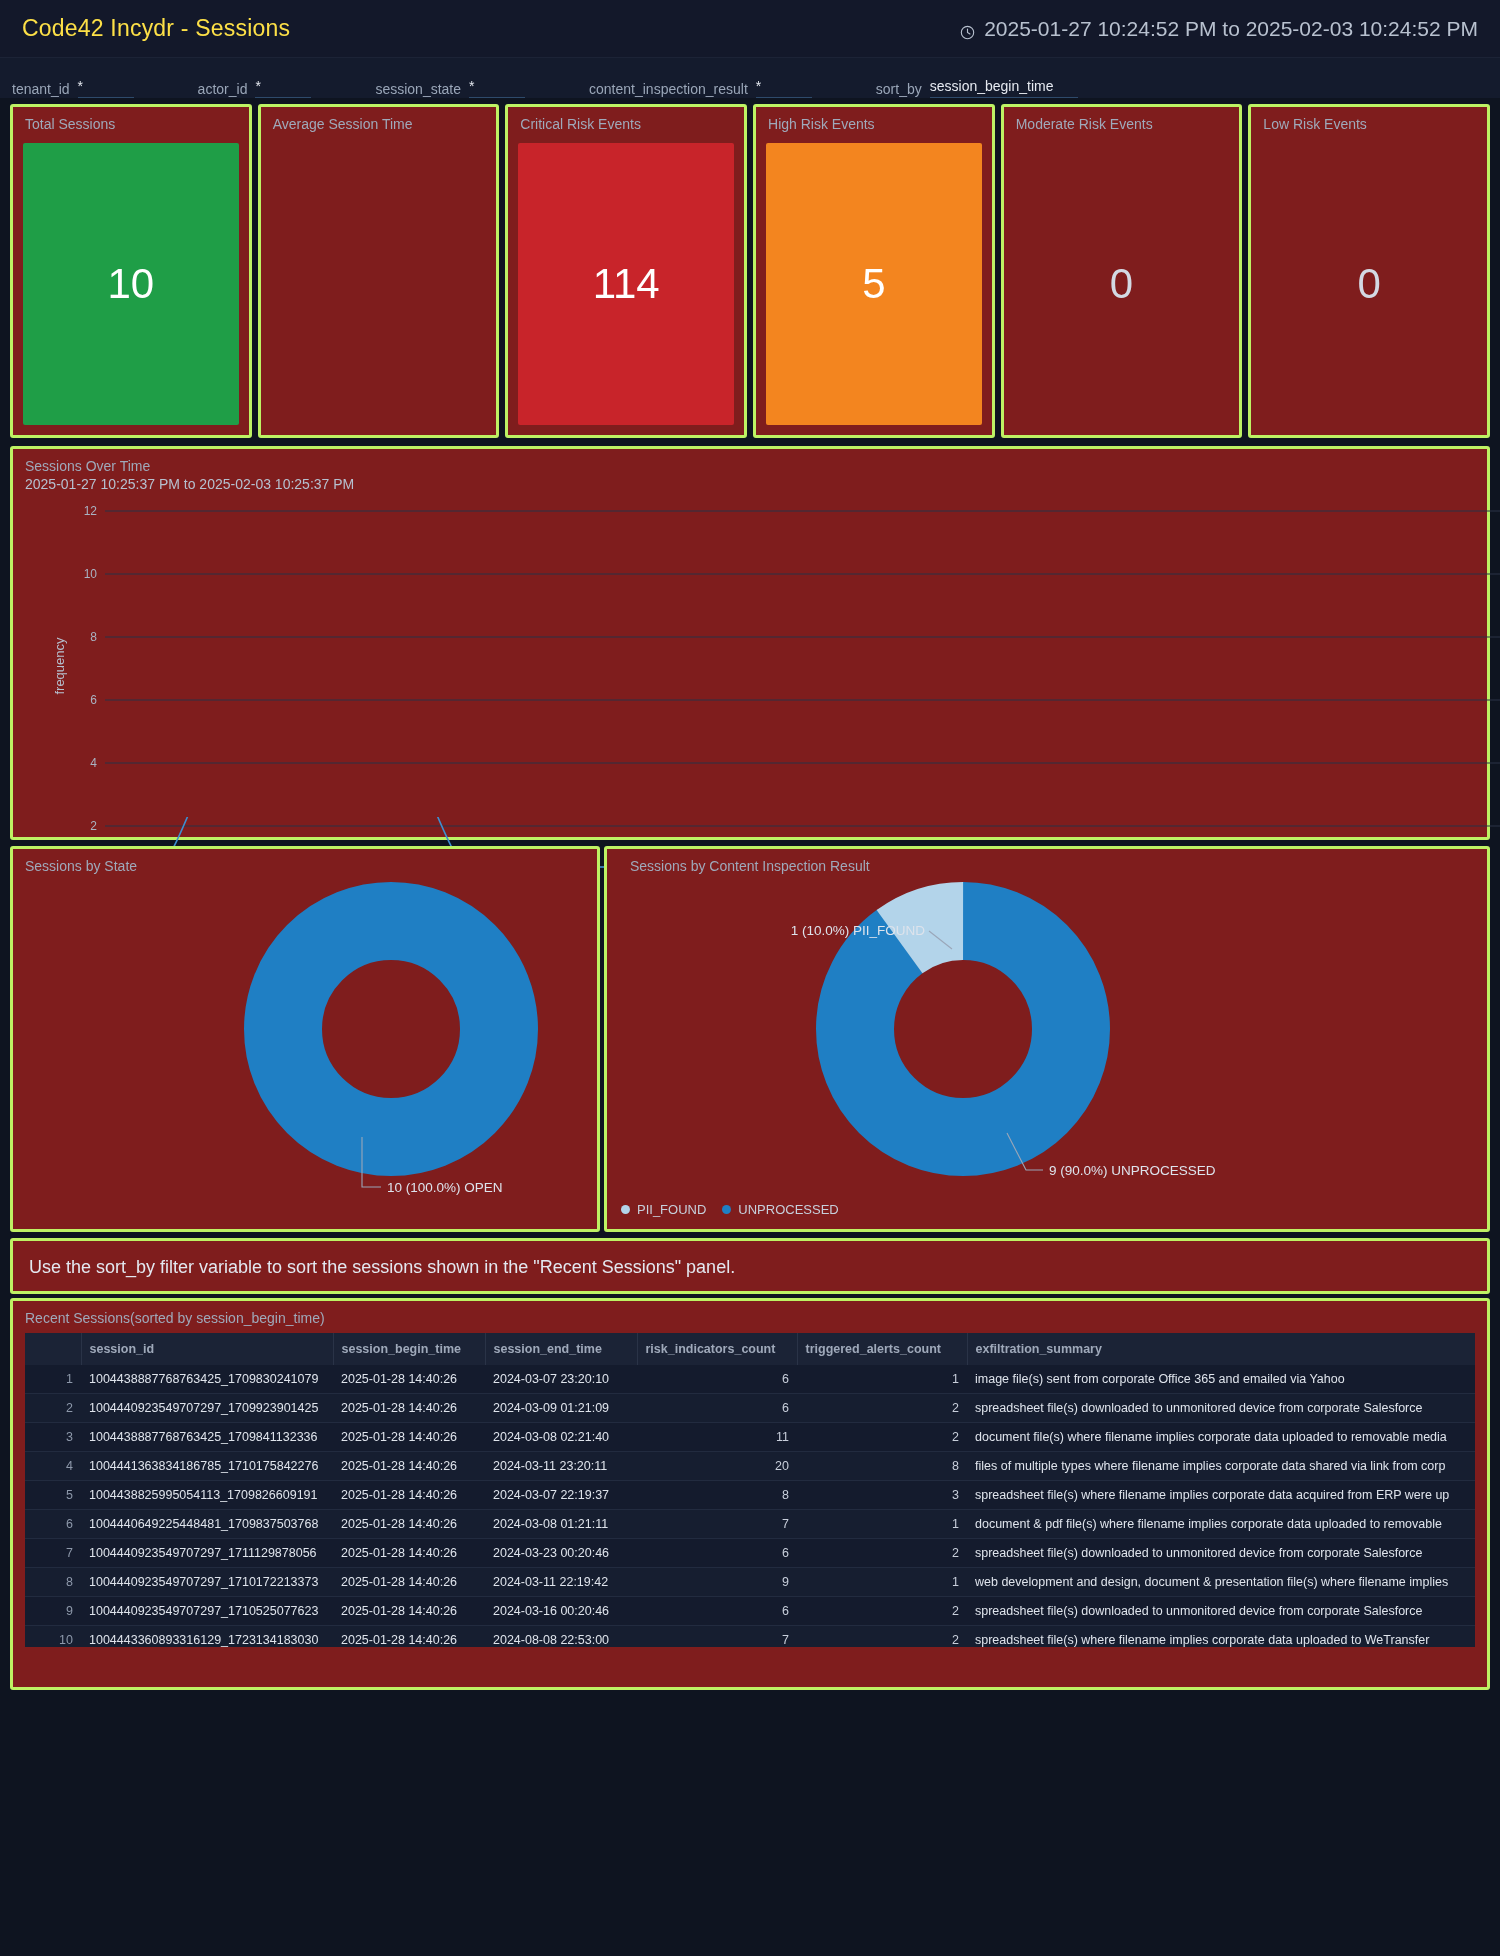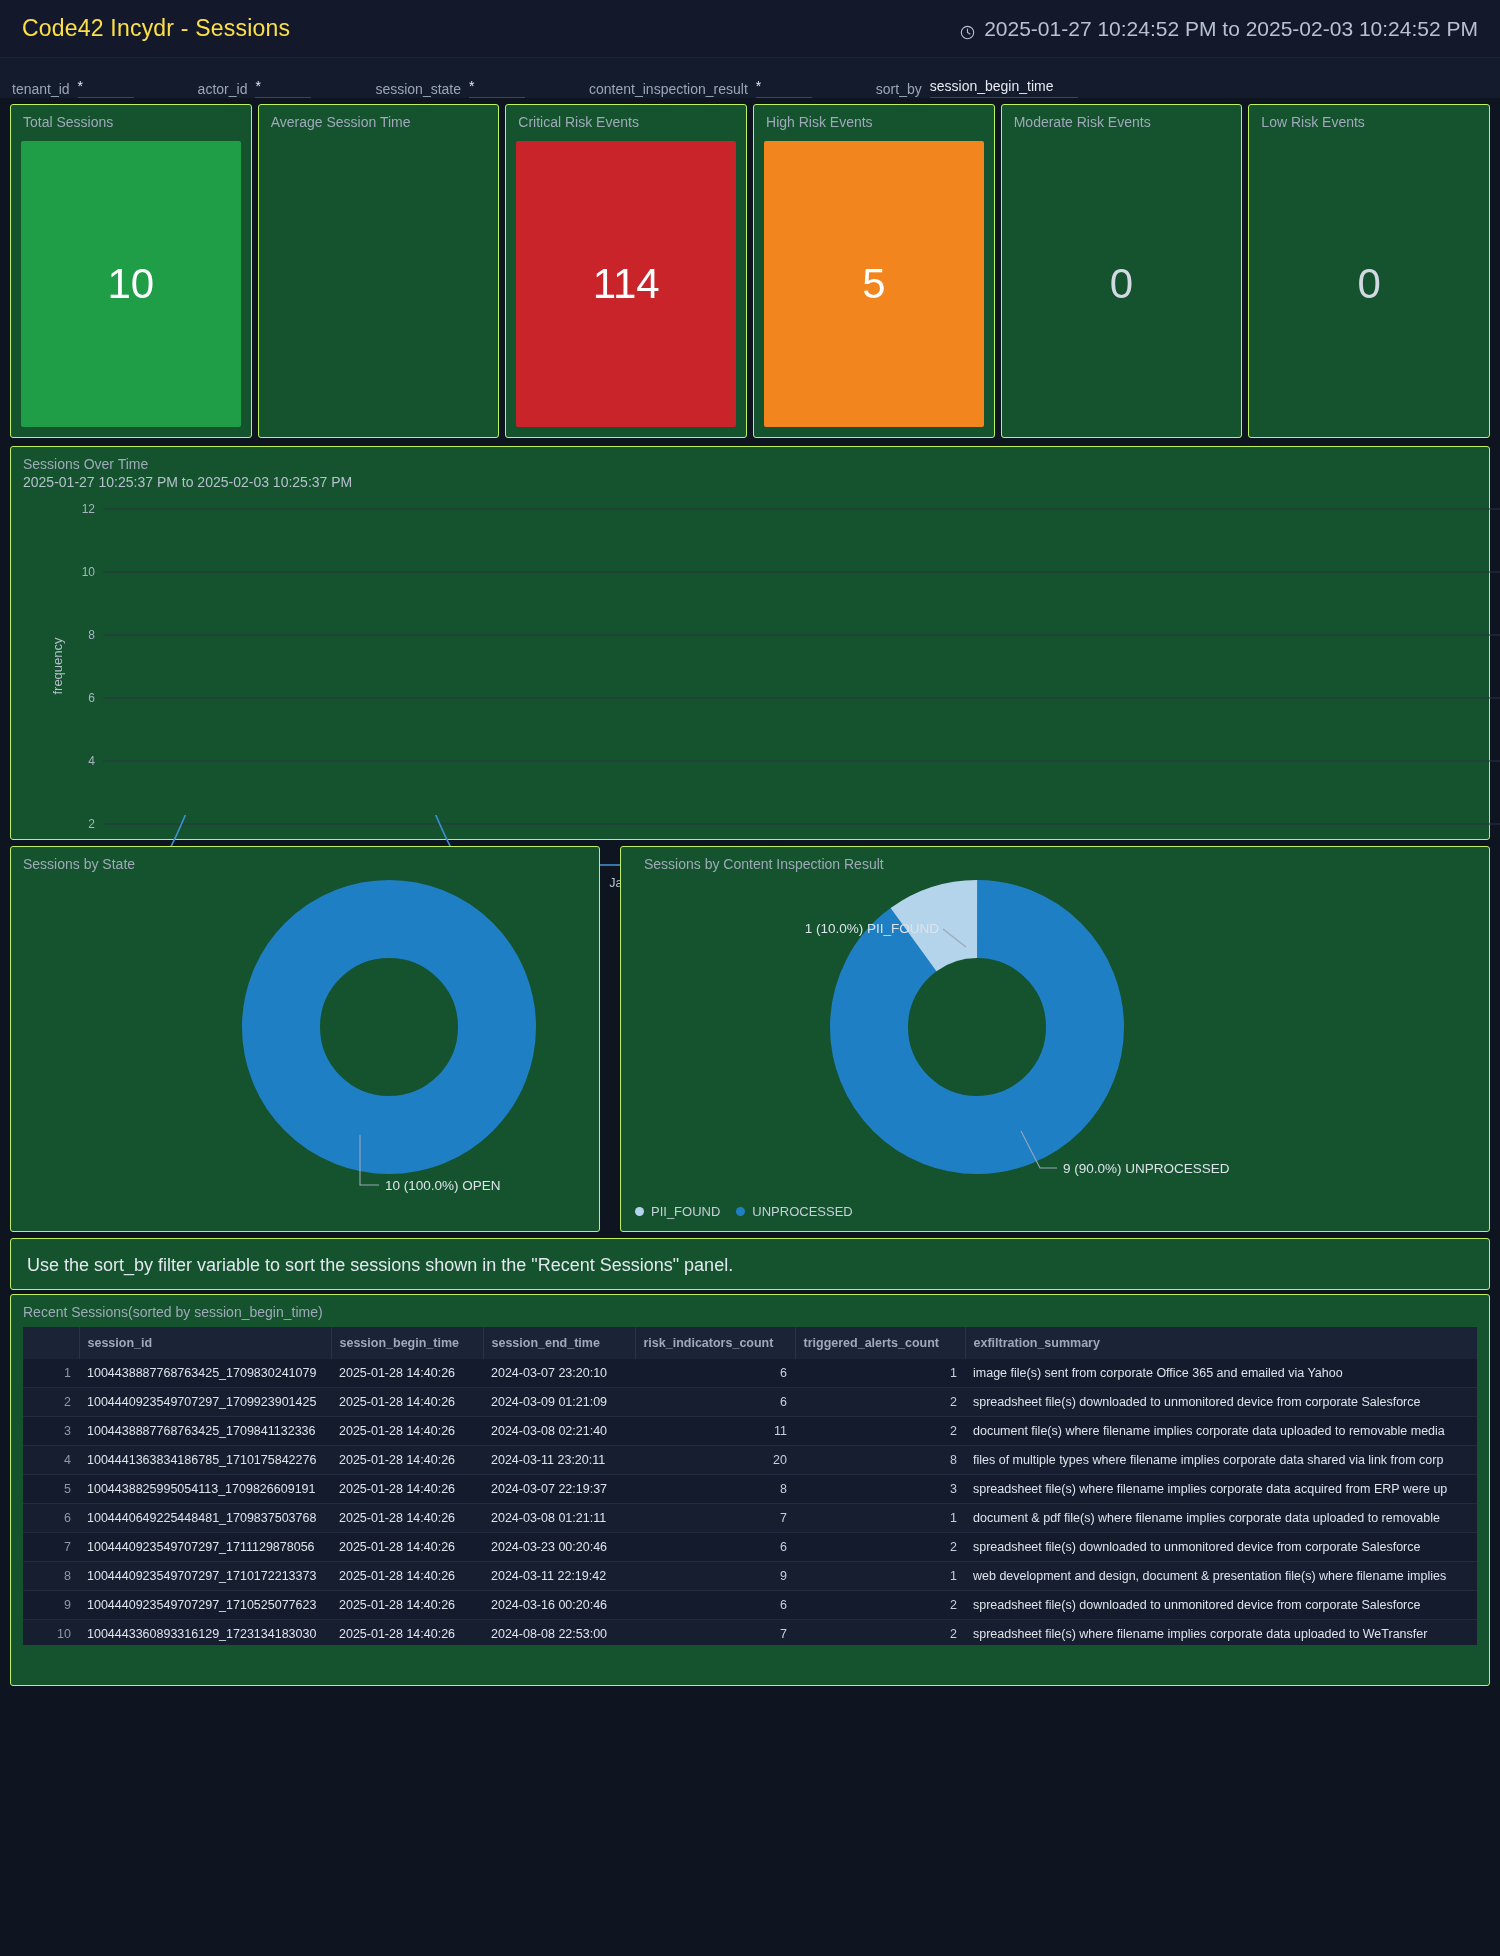--- a/index.html
+++ b/index.html
@@ -41,22 +41,22 @@
     font-size: 14px; color: #e6eaf1; line-height: 18px;
     border-bottom: 1px solid #2e4a6b; min-width: 58px; padding-bottom: 2px;
     text-align: left;
   }
   .var-value.star { color: #e6eaf1; min-width: 56px; }
   .var.sortby { margin-right: 0; }
   .var.sortby .var-value { min-width: 148px; }
 
   
   .panel {
-    background: #14532d;
-    border: 1px solid #bef264;
+    background: #7f1d1d;
+    border: 3px solid #bef264;
     border-radius: 3px;
     position: relative;
   }
   .panel-title {
     font-size: 14px; color: #9fa9ba; padding: 9px 12px 0 12px; line-height: 16px;
   }
   .panel-subtitle { font-size: 14px; color: #b6c0cf; padding: 1px 12px 0 12px; line-height: 18px; }
 
   
   .statrow { display: flex; gap: 6px; padding: 6px 10px 0 10px; }
@@ -73,21 +73,21 @@
 
   
   .ts-panel { margin: 8px 10px 0 10px; height: 394px; }
   .ts-body { position: absolute; left: 0; right: 0; top: 46px; bottom: 0; padding-left: 32px; }
   .axis-ylabel {
     position: absolute; left: 18px; top: 50%; transform: translateY(-50%) rotate(-90deg);
     transform-origin: center; font-size: 13px; color: #b6c0cf; white-space: nowrap;
   }
 
   
-  .donutrow { display: flex; gap: 20px; padding: 6px 10px 0 10px; border-radius: 12px; }
+  .donutrow { display: flex; gap: 4px; padding: 6px 10px 0 10px; border-radius: 12px; }
   .donut-panel { height: 386px; position: relative; }
   .donut-left { width: 590px; }
   .donut-right { flex: 1 1 auto; padding-left: 11px; }
   .legend { position: absolute; left: 14px; bottom: 12px; display: flex; gap: 16px; align-items: center; }
   .legend-item { display: flex; align-items: center; gap: 7px; font-size: 13px; color: #c7cfdb; }
   .dot { width: 9px; height: 9px; border-radius: 50%; display: inline-block; }
 
   
   .text-panel { margin: 6px 10px 0 10px; padding: 14px 16px 12px 16px; }
   .text-panel p { font-size: 18px; color: #e3e8f0; line-height: 24px; }

